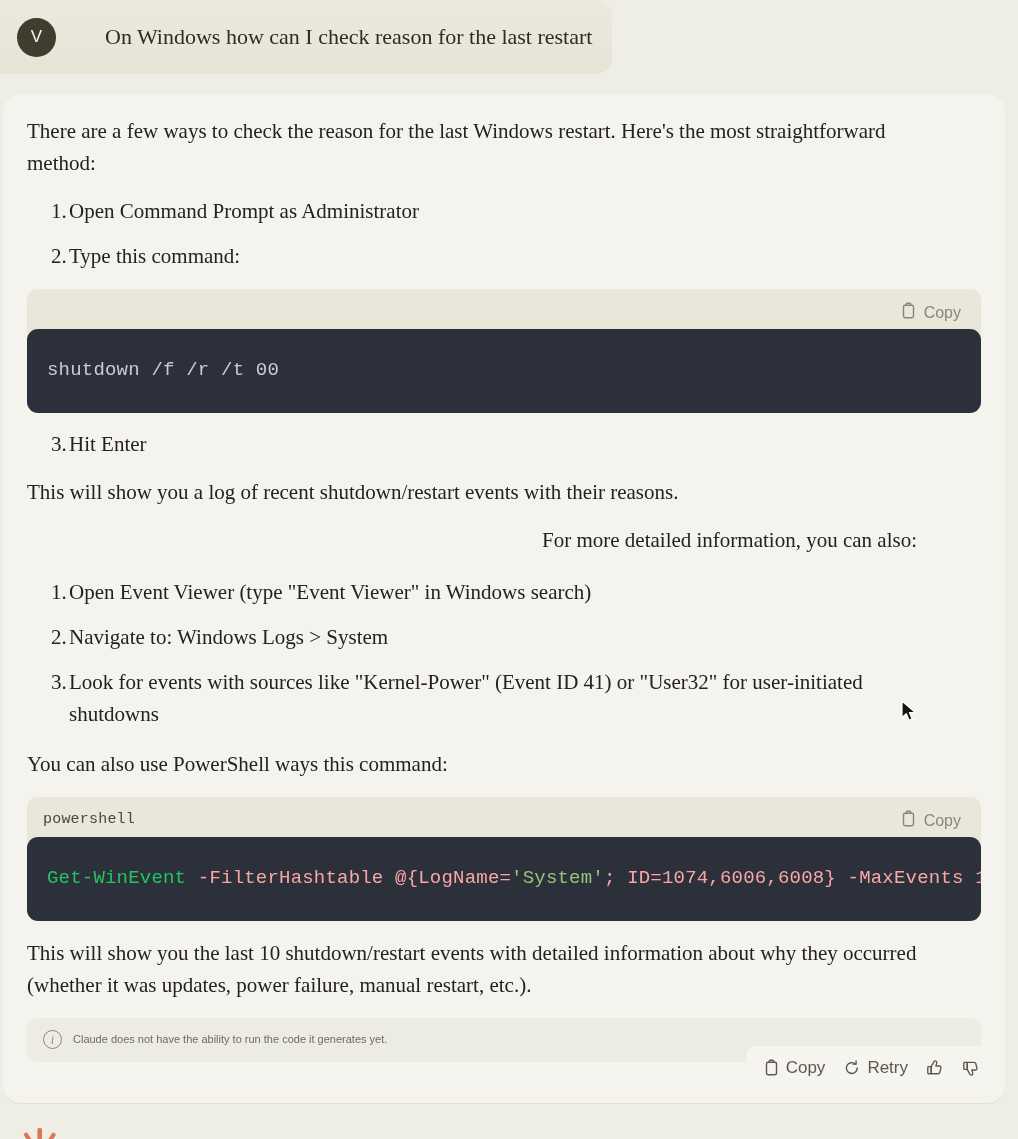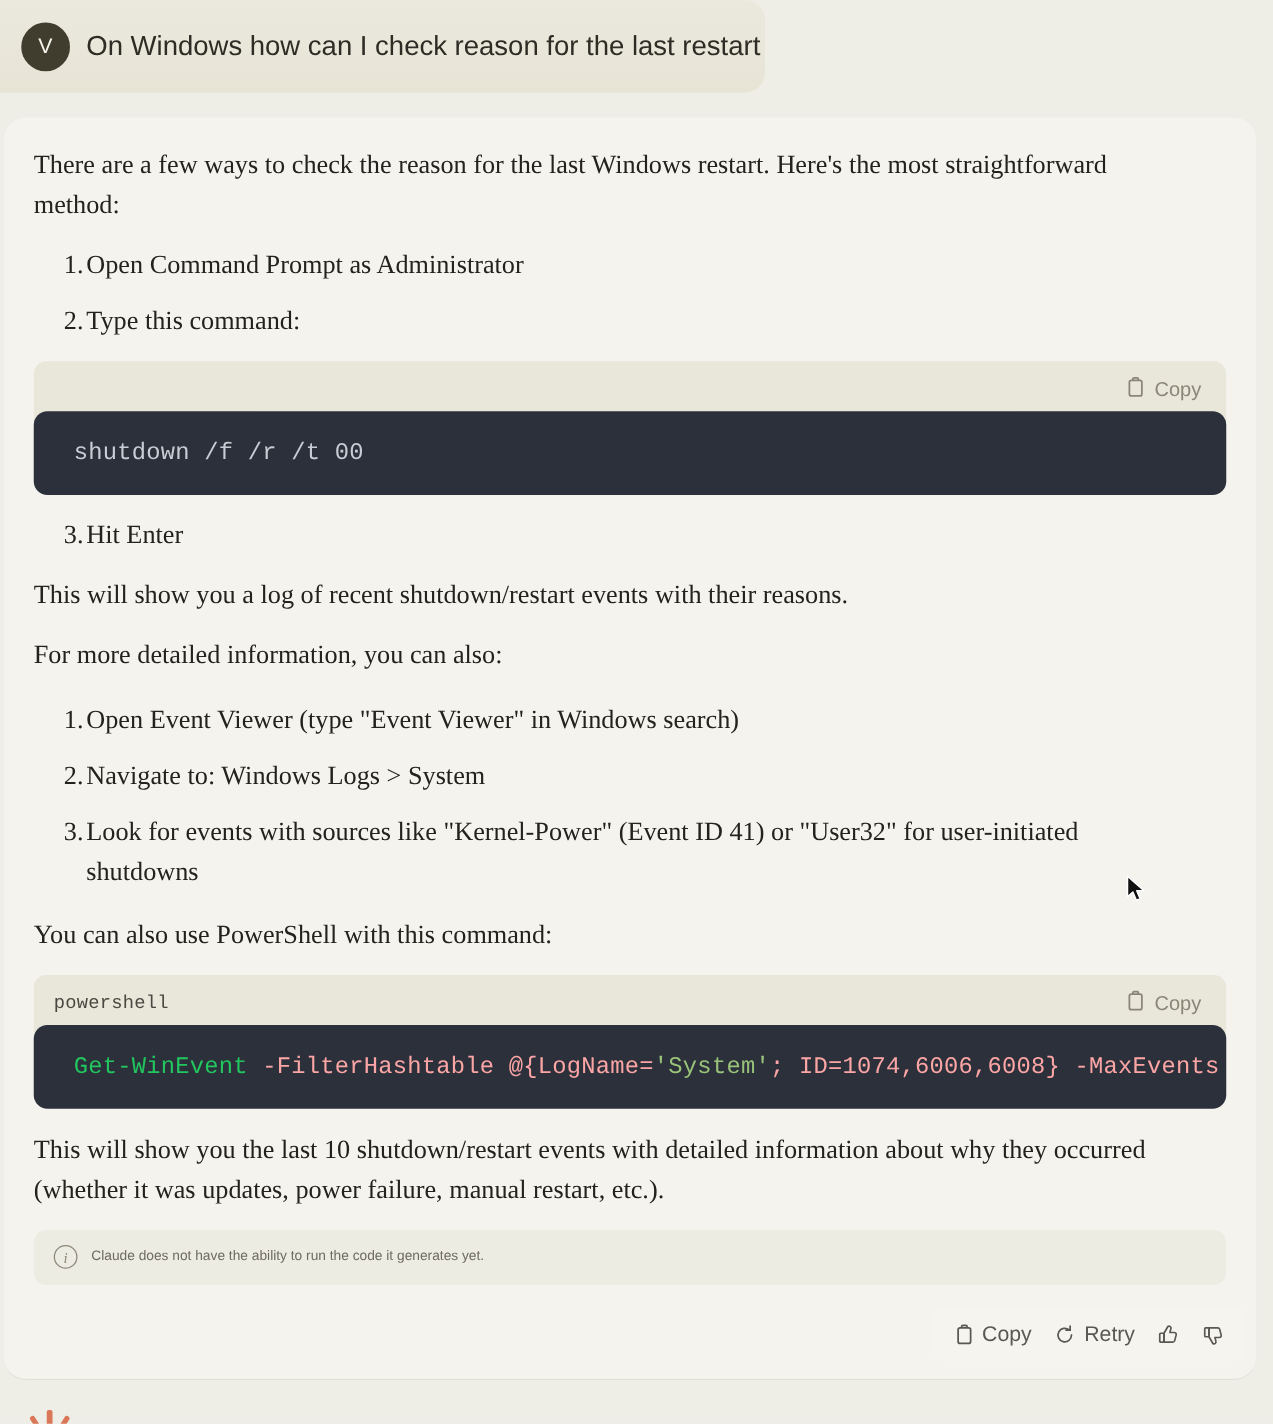--- a/index.html
+++ b/index.html
@@ -47,23 +47,24 @@
     justify-content: center;
     font-size: 17px;
     font-weight: 400;
     font-family: "Liberation Sans", sans-serif;
     letter-spacing: .3px;
   }
 
   .user-text {
     font-size: 22px;
     color: #2E2C25;
-    font-family: Liberation Sans, sans-serif;
+    font-family: Liberation Serif, serif;
     line-height: 1.2;
     white-space: nowrap;
+    margin-left: 36px;
   }
 
   
   .assistant-card {
     position: absolute;
     left: 3px;
     top: 94px;
     width: 1002px;
     height: 1010px;
     background: #F4F3EE;
@@ -142,24 +143,24 @@
     padding: 4px 6px;
     border-radius: 6px;
     background: transparent;
     border: none;
   }
 
   .code-body {
     background: #2B303B;
     border-radius: 11px;
     margin-top: -8px;
-    height: 67px;
-    display: flex;
-    align-items: center;
-    padding: 0 32px;
+    height: 84px;
+    display: flex;
+    align-items: center;
+    padding: 0 20px;
     overflow: hidden;
     position: relative;
     z-index: 2;
   }
 
   .code-line {
     font-family: "Liberation Mono", monospace;
     font-size: 19px;
     color: #C8CCD4;
     white-space: pre;
@@ -293,29 +294,29 @@
           <span class="code-line">shutdown /f /r /t 00</span>
         </div>
       </div>
 
       <ol class="steps" style="counter-reset: step 2;">
         <li>Hit Enter</li>
       </ol>
 
       <p class="p1" style="margin-top:16px;">This will show you a log of recent shutdown/restart events with their reasons.</p>
 
-      <p class="p1" style="margin-top:17px;margin-bottom:20px;">For more detailed information, you can also:</p>
+      <p class="p1" style="margin-top:17px;margin-bottom:20px;text-align:right;">For more detailed information, you can also:</p>
 
       <ol class="steps">
         <li>Open Event Viewer (type "Event Viewer" in Windows search)</li>
         <li>Navigate to: Windows Logs &gt; System</li>
         <li style="max-width:860px;">Look for events with sources like "Kernel-Power" (Event ID 41) or "User32" for user-initiated shutdowns</li>
       </ol>
 
-      <p class="p1" style="margin-top:18px;">You can also use PowerShell with this command:</p>
+      <p class="p1" style="margin-top:18px;">You can also use PowerShell ways this command:</p>
 
       <div class="code-wrap">
         <div class="code-head">
           <span class="code-lang">powershell</span>
           <button class="copy-btn">
             <span>
               <svg width="17" height="18" viewBox="0 0 17 18" fill="none" stroke="#8A8677" stroke-width="1.4">
                 <rect x="3.5" y="3.2" width="10" height="12.5" rx="1.6"></rect>
                 <path d="M6.3 3.2 V2.3 a1 1 0 0 1 1-1 h2.4 a1 1 0 0 1 1 1 v0.9"></path>
               </svg>

